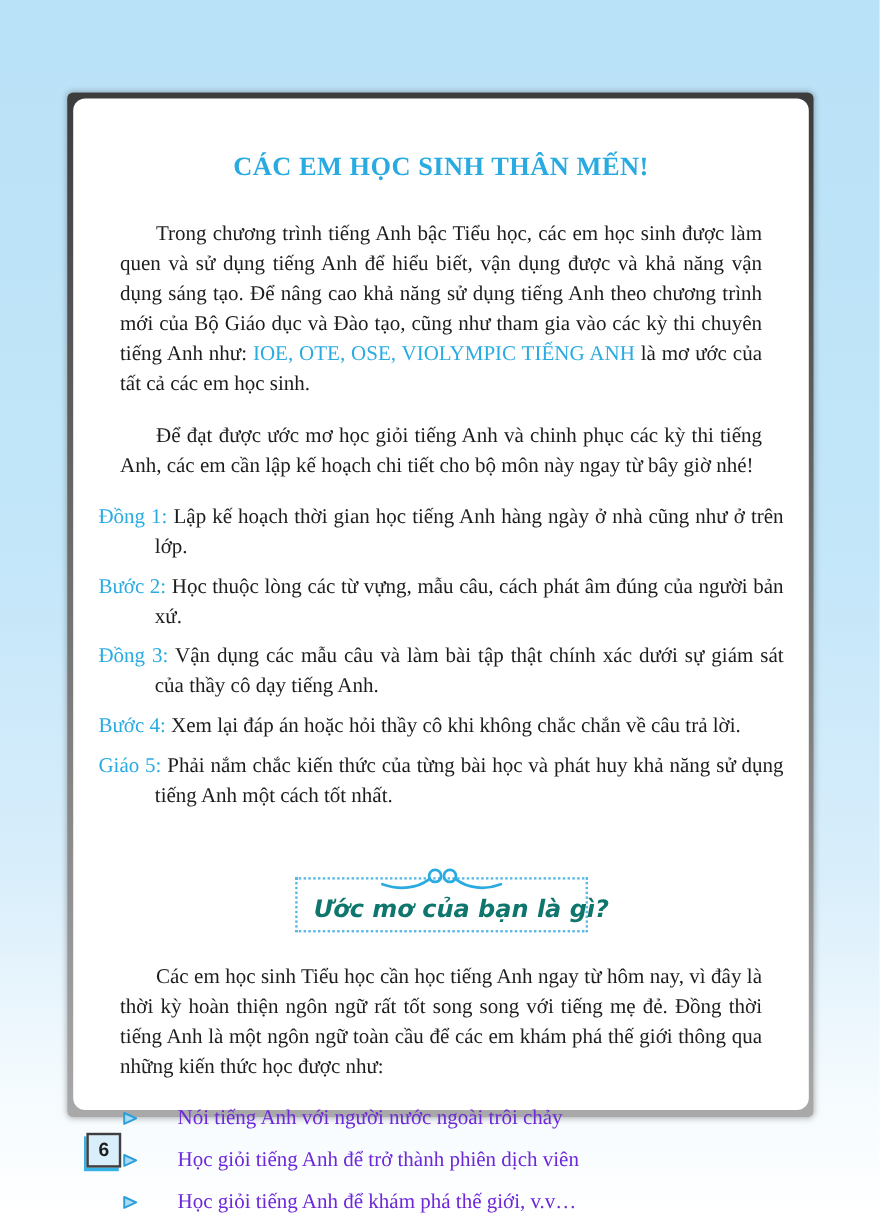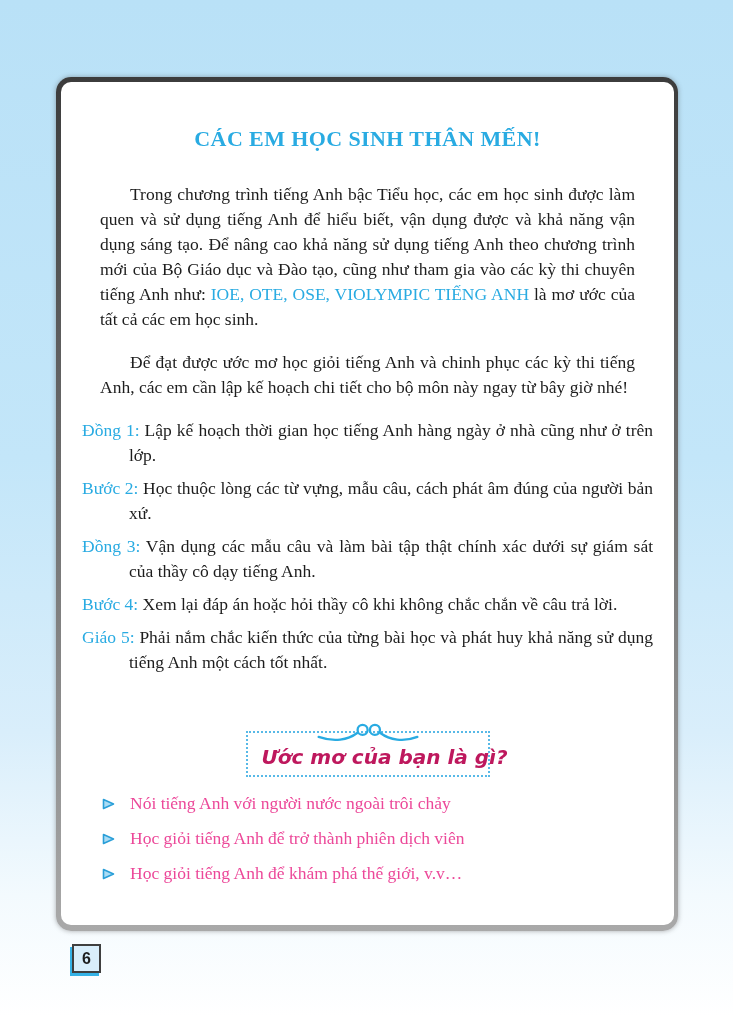--- a/index.html
+++ b/index.html
@@ -14,21 +14,21 @@
     background: linear-gradient(180deg, #b9e1f7 0%, #c3e6f9 45%, #d9eefb 72%, #f3fafe 88%, #ffffff 100%);
     font-family: "Liberation Serif", serif;
   }
   .card-frame {
     position: absolute;
     left: 56px;
     top: 77px;
     width: 622px;
     height: 854px;
     box-sizing: border-box;
-    border-radius: 15px;
+    border-radius: 5px;
     background: linear-gradient(180deg, #3c3c3c 0%, #777777 55%, #a9a9a9 100%);
     padding: 5px 4px 6px 5px;
     box-shadow: 0 0 5px rgba(70,70,70,0.45);
   }
   .card-inner {
     width: 100%;
     height: 100%;
     box-sizing: border-box;
     background: #ffffff;
     border-radius: 10px;
@@ -66,42 +66,43 @@
   .step-label { color: #29abe2; }
   .dream-box {
     position: relative;
     width: 212px;
     margin: 56px auto 0 auto;
     border: 2px dotted #58b9e7;
     padding: 12px 14px 6px 14px;
     text-align: center;
   }
   .dream-text {
-    color: #be185d;
+    color: #0f766e;
     font-family: "DejaVu Sans", sans-serif;
     font-style: italic;
     font-weight: bold;
     font-size: 20px;
     white-space: nowrap;
   }
   .swirl {
     position: absolute;
     top: -13px;
     left: 50%;
     transform: translateX(-50%);
   }
   .why-para { margin-top: 24px; }
   .benefits { margin-top: 14px; }
   .benefit {
     display: flex;
     align-items: baseline;
     margin: 0 0 11px 20px;
     font-size: 17.5px;
     line-height: 24px;
-    color: #ec4899;
+    color: #6d28d9;
+    gap: 18px;
   }
   .benefit .arrow {
     flex: 0 0 auto;
     margin-right: 15px;
     position: relative;
     top: 1px;
   }
   .page-num-box {
     position: absolute;
     left: 72px;
@@ -148,20 +149,21 @@
             <path d="M6 20 C 26 27, 44 24, 56 15"></path>
             <circle cx="63" cy="11" r="6.5"></circle>
             <circle cx="79" cy="11" r="6.5"></circle>
             <path d="M86 15 C 98 24, 116 27, 134 20"></path>
           </g>
         </svg>
       </span>
       <span class="dream-text">Ước mơ của bạn là gì?</span>
     </div>
 
+    <p class="para why-para">Các em học sinh Tiểu học cần học tiếng Anh ngay từ hôm nay, vì đây là thời kỳ hoàn thiện ngôn ngữ rất tốt song song với tiếng mẹ đẻ. Đồng thời tiếng Anh là một ngôn ngữ toàn cầu để các em khám phá thế giới thông qua những kiến thức học được như:</p>
 
     <div class="benefits">
       <div class="benefit">
         <span class="arrow">
           <svg width="13" height="12" viewBox="0 0 13 12" xmlns="http://www.w3.org/2000/svg">
               <path d="M1.5 1.5 L11.5 6 L1.5 10.5 Z" fill="#aadcf5" stroke="#2a9fd8" stroke-width="1.6" stroke-linejoin="round"></path>
             </svg>
         </span>
         <span>Nói tiếng Anh với người nước ngoài trôi chảy</span>
       </div>

